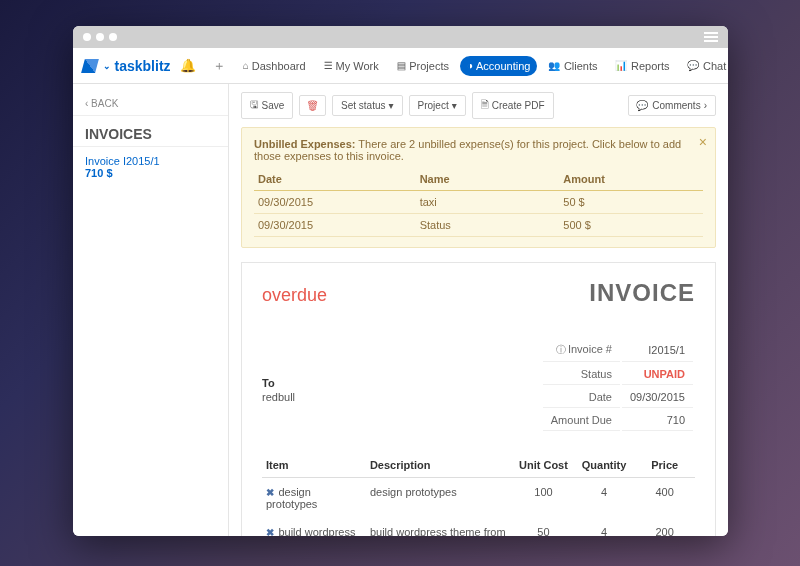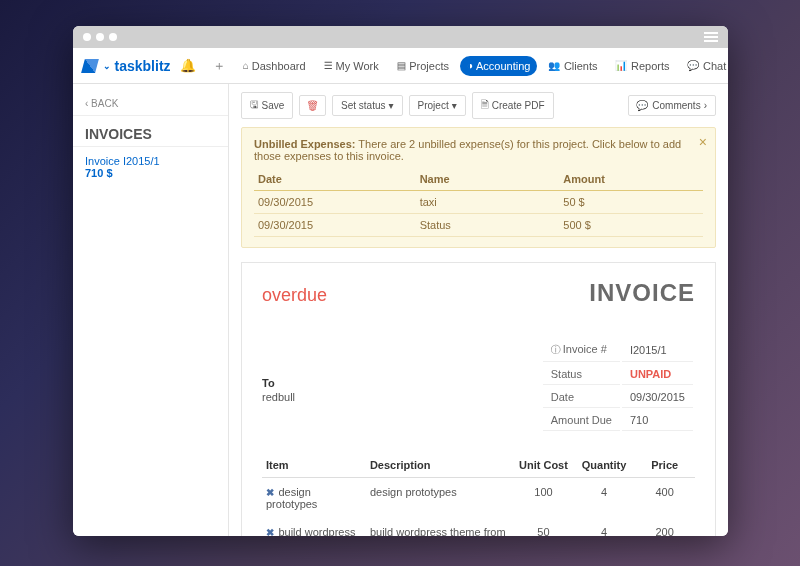--- a/index.html
+++ b/index.html
@@ -73,21 +73,21 @@
 .exp-table thead th { border-bottom: 1px solid #e0c97a; font-weight: 600; }
 .exp-table tbody tr { border-bottom: 1px solid #f0e4bc; }
 .invoice-card { border: 1px solid #e5e5e5; padding: 16px 20px 0; background: #fff; }
 .inv-top { display: flex; justify-content: space-between; align-items: baseline; margin-bottom: 30px; }
 .overdue { color: #e85a4f; font-size: 18px; font-weight: 500; }
 .inv-label { color: #6a6a6a; font-size: 24px; font-weight: 600; letter-spacing: 1px; }
 .inv-middle { display: flex; justify-content: space-between; margin-bottom: 20px; }
 .to-block { font-size: 11px; color: #555; }
 .to-block b { display: block; margin-bottom: 2px; color: #333; margin-top: 40px; }
 .meta-table { font-size: 11px; color: #555; }
-.meta-table tr td { padding: 4px 8px; border-bottom: 1px solid #eee; }
+.meta-table tr td { padding: 4px 8px; text-align: right; border-bottom: 1px solid #eee; }
 .meta-table tr td:first-child { color: #666; }
 .meta-table .red { color: #e85a4f; font-weight: 600; }
 .meta-table .info-ico { color: #888; font-size: 10px; margin-right: 2px; }
 .items-table { width: 100%; border-collapse: collapse; font-size: 11px; color: #555; }
 .items-table th { text-align: left; padding: 6px 4px; font-weight: 600; color: #333; border-bottom: 1px solid #ddd; }
 .items-table th.r, .items-table td.r { text-align: center; }
 .items-table th.c, .items-table td.c { text-align: center; }
 .items-table td { padding: 8px 4px; vertical-align: top; }
 .del-x { color: #4a6fa5; cursor: pointer; font-weight: bold; margin-right: 4px; font-size: 10px; }
 </style>

